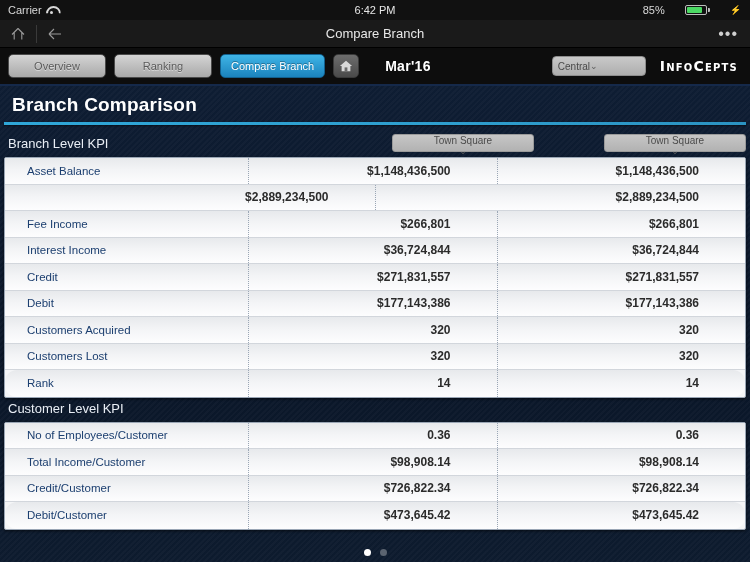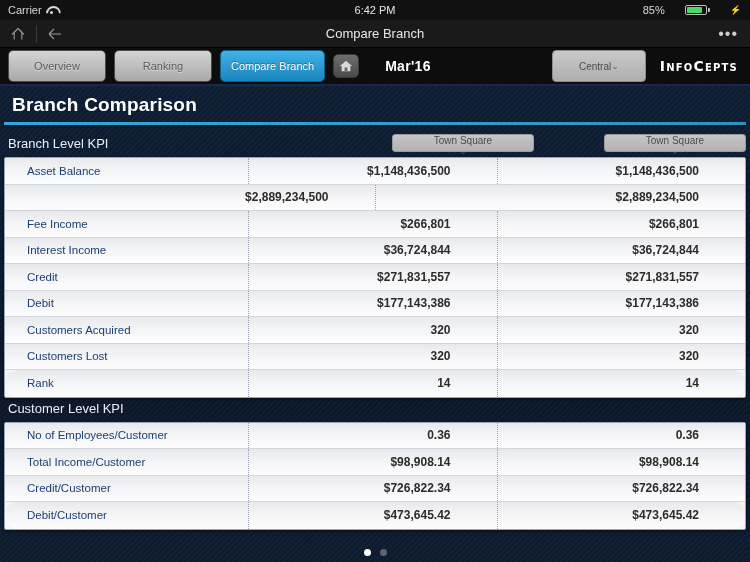--- a/index.html
+++ b/index.html
@@ -65,21 +65,21 @@
   
   .toolbar{
     height: 38px; width:100%;
     background: #0d0d0d;
     display:flex; align-items:center;
     padding: 0 8px;
     gap: 8px;
     border-bottom: 2px solid #15294a;
   }
   .tb-btn{
-    height: 32px; min-width: 98px;
+    height: 24px; min-width: 98px;
     border-radius: 5px;
     display:flex; align-items:center; justify-content:center;
     font-size: 11px; cursor:pointer;
     border: 1px solid #4a4a4a;
     background: linear-gradient(#d4d4d4, #a9a9a9);
     color:#5a5a5a;
     text-shadow: 0 1px 0 rgba(255,255,255,.5);
     padding: 0 10px;
   }
   .tb-btn.active{
@@ -94,25 +94,25 @@
     border:1px solid #3a3a3a;
     display:flex; align-items:center; justify-content:center;
     cursor:pointer;
   }
   .period{
     color:#ffffff; font-size:14px; font-weight:bold; margin-left: 18px;
     letter-spacing:.3px;
   }
   .tb-right{ margin-left:auto; display:flex; align-items:center; gap: 14px; padding-right:4px;}
   .tb-select{
-    height:32px; width:94px; border-radius:4px;
+    height:20px; width:94px; border-radius:4px;
     background: linear-gradient(#c9c9c9, #aeaeae);
     border:1px solid #8d8d8d;
-    display:flex; align-items:center; justify-content:center;
-    padding: 0 18px; font-size:10px; color:#4a4a4a; cursor:pointer;
+    display:flex; align-items:center; justify-content:flex-start;
+    padding: 0 5px; font-size:10px; color:#4a4a4a; cursor:pointer;
   }
   .logo{
     color:#ffffff; font-size:14px; font-weight:bold;
     letter-spacing: 1.2px;
     font-variant: small-caps;
     font-family: "DejaVu Sans", sans-serif;
   }
 
   
   .content{

